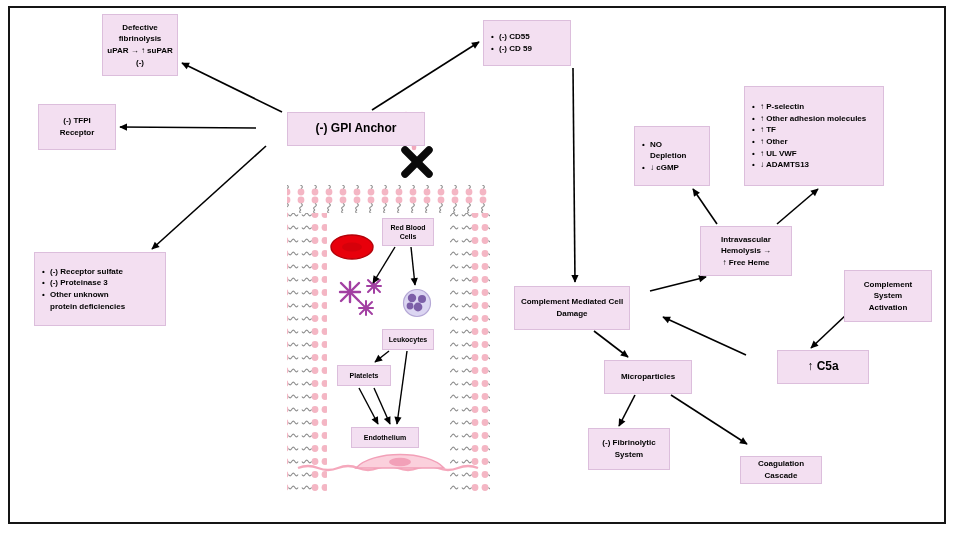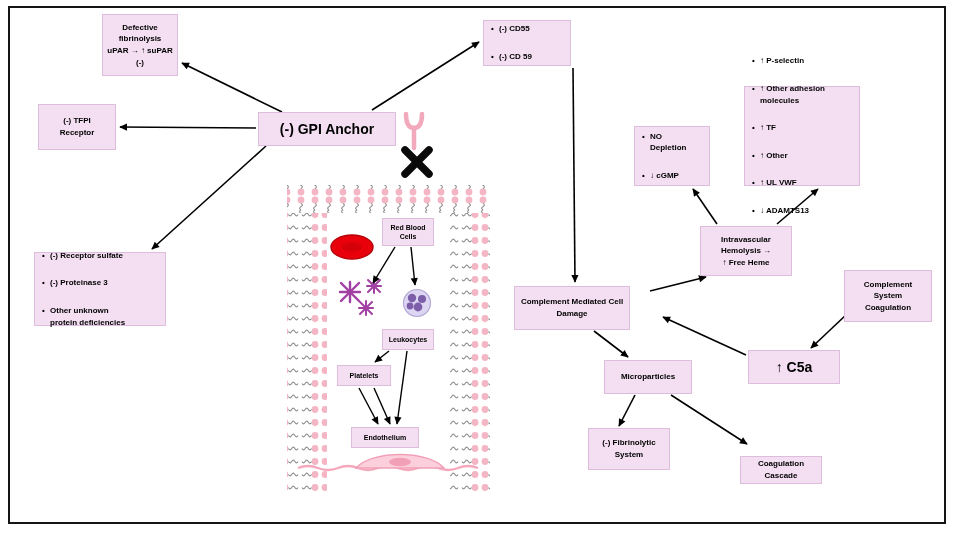--- a/index.html
+++ b/index.html
@@ -15,25 +15,25 @@
   .box{
     position:absolute;box-sizing:border-box;z-index:3;
     background:var(--box-fill,#F3DFF1);
     border:1px solid var(--box-border,#DCBEDC);
     display:flex;align-items:center;justify-content:center;
     font-size:8px;font-weight:bold;line-height:1.45;
     white-space:pre-line;text-align:center;padding:8px 3px;
   }
   .box.bullets{
     flex-direction:column;align-items:flex-start;justify-content:center;
-    text-align:left;padding:3px 5px;gap:16px;
+    text-align:left;padding:3px 5px;
   }
   .bullet{padding-left:10px;position:relative;white-space:pre-line;}
   .bullet::before{content:"\2022";position:absolute;left:2px;top:0;}
-  .box.big{font-size:14px;}
+  .box.big{font-size:12px;margin-left:29px;}
   .box.small{font-size:7px;line-height:1.35;padding:1px 2px;}
   .arrow{stroke:var(--arrow,#000);stroke-width:1.6;}
   .varrow{stroke:var(--arrow,#000);stroke-width:1.4;}
 </style>
 </head>
 <body>
 
 <div class="frame"></div>
 
 <svg class="layer" width="960" height="536" viewBox="0 0 960 536">
@@ -151,39 +151,39 @@
   <div class="bullet">(-) CD55</div>
   <div class="bullet">(-) CD 59</div>
 </div>
 
 <div class="box bullets" style="left:634px;top:126px;width:76px;height:60px">
   <div class="bullet">NO
 Depletion</div>
   <div class="bullet">↓ cGMP</div>
 </div>
 
-<div class="box bullets" style="left:744px;top:86px;width:116px;height:100px">
+<div class="box bullets" style="left:744px;top:86px;width:140px;height:100px">
   <div class="bullet">↑ P-selectin</div>
   <div class="bullet">↑ Other adhesion molecules</div>
   <div class="bullet">↑ TF</div>
   <div class="bullet">↑ Other</div>
   <div class="bullet">↑ UL VWF</div>
   <div class="bullet">↓ ADAMTS13</div>
 </div>
 
 <div class="box" style="left:700px;top:226px;width:92px;height:50px">Intravascular
 Hemolysis →
 ↑ Free Heme</div>
 
 <div class="box" style="left:514px;top:286px;width:116px;height:44px">Complement Mediated Cell
 Damage</div>
 
 <div class="box" style="left:844px;top:270px;width:88px;height:52px">Complement
 System
-Coagulation</div>
+Activation</div>
 
 <div class="box big" style="left:748px;top:350px;width:92px;height:34px">↑ C5a</div>
 
 <div class="box" style="left:604px;top:360px;width:88px;height:34px">Microparticles</div>
 
 <div class="box" style="left:588px;top:428px;width:82px;height:42px">(-) Fibrinolytic
 System</div>
 
 <div class="box" style="left:740px;top:456px;width:82px;height:28px">Coagulation
 Cascade</div>

